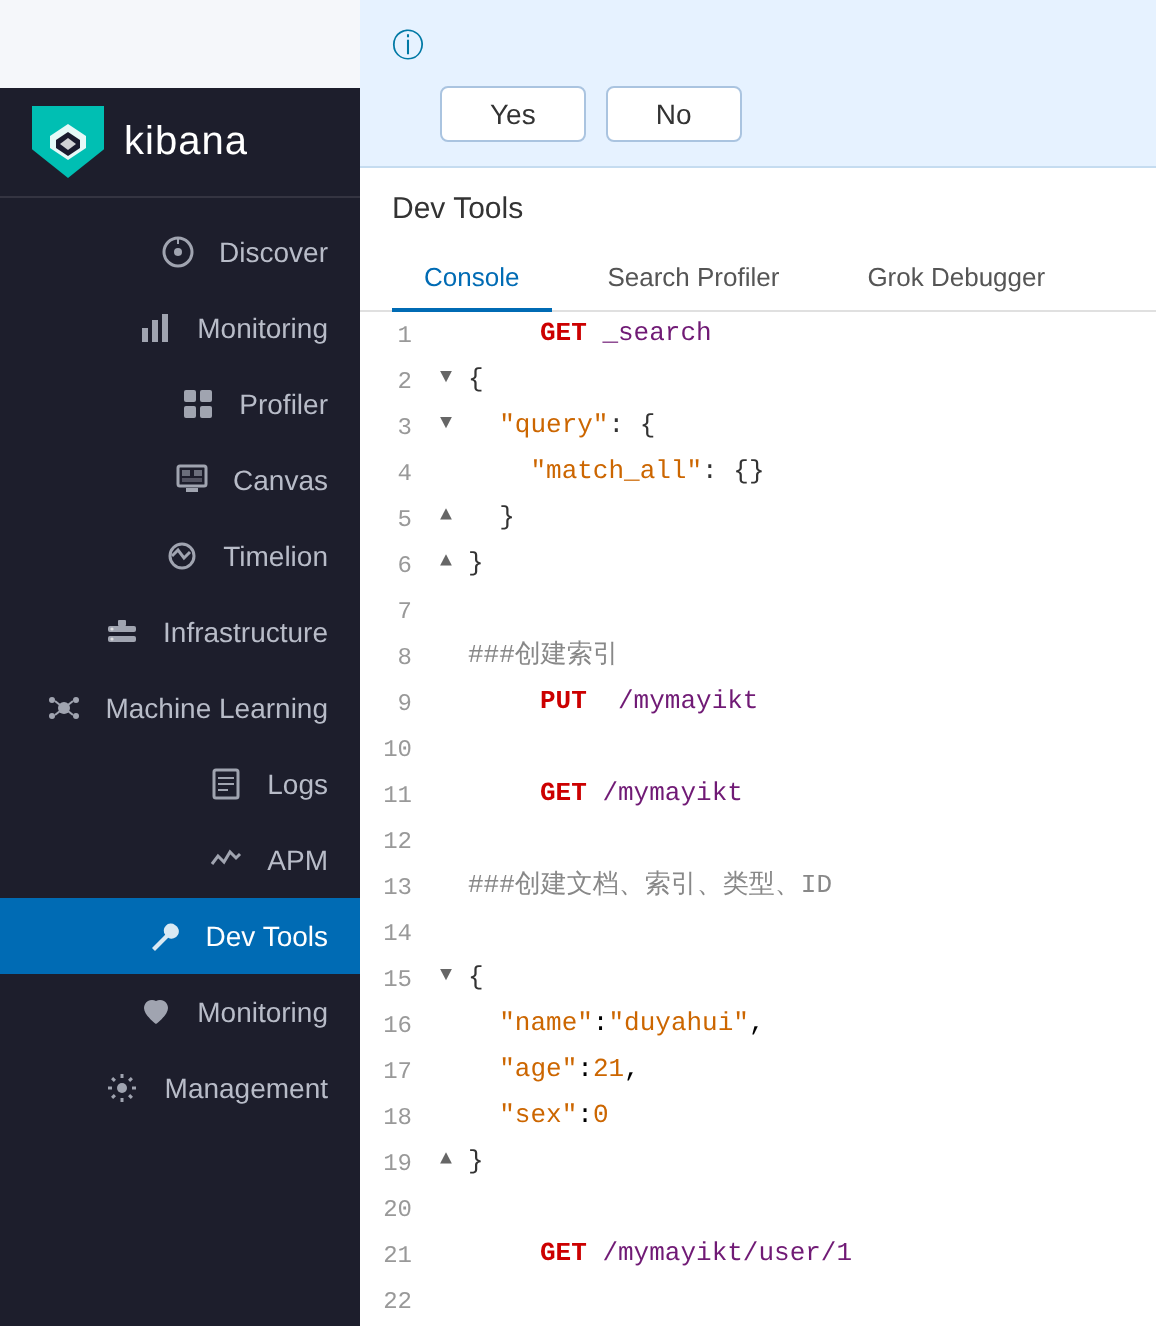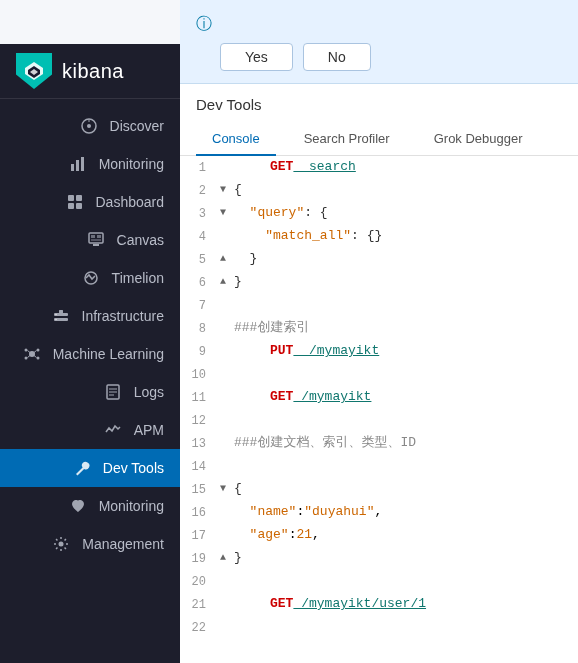--- a/index.html
+++ b/index.html
@@ -196,21 +196,21 @@
     }
 
     .line-content {
       flex: 1;
       padding-left: 4px;
       white-space: pre;
       line-height: 22px;
     }
 
     .kw-method { color: #cc0000; font-weight: bold; margin-left: 36px; }
-    .kw-path { color: #0f766e; text-decoration: underline; }
+    .kw-path { color: #701a75; }
     .kw-comment { color: #888; }
     .kw-string { color: #cc6600; }
     .kw-key { color: #cc6600; }
     .kw-number { color: #cc6600; }
     .kw-bracket { color: #333; }
 
     
     .code-editor::-webkit-scrollbar { width: 6px; }
     .code-editor::-webkit-scrollbar-track { background: #f0f0f0; }
     .code-editor::-webkit-scrollbar-thumb { background: #ccc; border-radius: 3px; }
@@ -256,21 +256,21 @@
 
     <div class="nav-item">
       <span class="nav-icon">
         <svg width="16" height="16" viewBox="0 0 16 16" fill="currentColor">
           <rect x="1" y="1" width="6" height="6" rx="1"></rect>
           <rect x="9" y="1" width="6" height="6" rx="1"></rect>
           <rect x="1" y="9" width="6" height="6" rx="1"></rect>
           <rect x="9" y="9" width="6" height="6" rx="1"></rect>
         </svg>
       </span>
-      <span>Dashboard</span>
+      <span>Profiler</span>
     </div>
 
     <div class="nav-item">
       <span class="nav-icon">
         <svg width="16" height="16" viewBox="0 0 16 16" fill="currentColor">
           <rect x="1" y="1" width="14" height="10" rx="1" fill="none" stroke="currentColor" stroke-width="1.5"></rect>
           <rect x="3" y="3" width="4" height="3" opacity="0.6"></rect>
           <rect x="9" y="3" width="4" height="3" opacity="0.6"></rect>
           <rect x="3" y="7" width="10" height="2" opacity="0.4"></rect>
           <rect x="5" y="12" width="6" height="2"></rect>
@@ -487,20 +487,25 @@
       <span class="line-toggle"></span>
       <span class="line-content">  <span class="kw-key">"name"</span>:<span class="kw-string">"duyahui"</span>,</span>
     </div>
 
     <div class="code-line">
       <span class="line-num">17</span>
       <span class="line-toggle"></span>
       <span class="line-content">  <span class="kw-key">"age"</span>:<span class="kw-number">21</span>,</span>
     </div>
 
+    <div class="code-line">
+      <span class="line-num">18</span>
+      <span class="line-toggle"></span>
+      <span class="line-content">  <span class="kw-key">"sex"</span>:<span class="kw-number">0</span></span>
+    </div>
 
     <div class="code-line">
       <span class="line-num">19</span>
       <span class="line-toggle">▲</span>
       <span class="line-content"><span class="kw-bracket">}</span></span>
     </div>
 
     <div class="code-line">
       <span class="line-num">20</span>
       <span class="line-toggle"></span>

